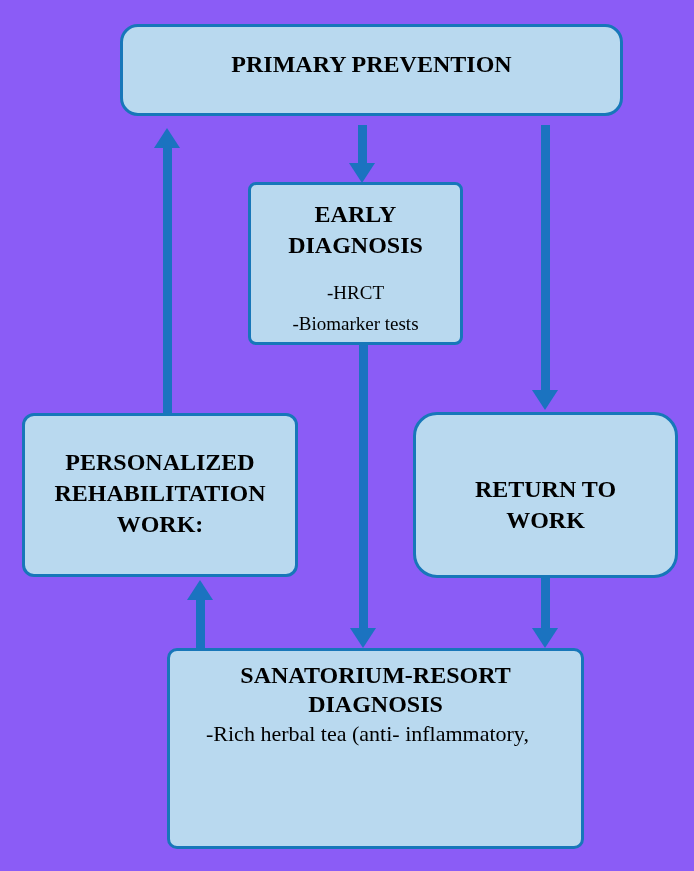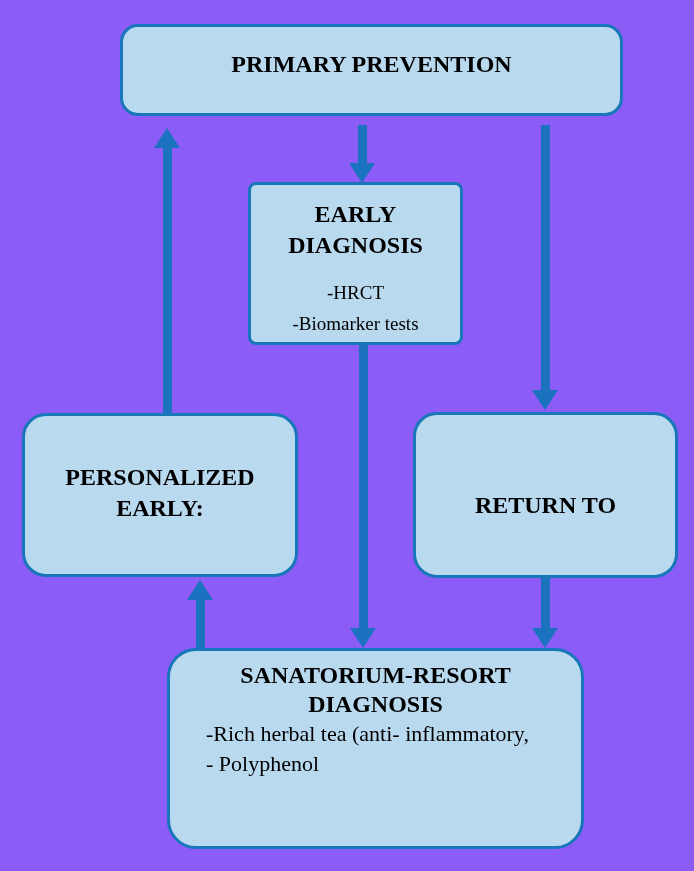--- a/index.html
+++ b/index.html
@@ -30,23 +30,23 @@
     align-items: center;
     text-align: center;
   }
   .hline { font-weight: bold; font-size: 24px; line-height: 31px; white-space: nowrap; }
   .bline { font-size: 19px; line-height: 31px; white-space: nowrap; }
   .gap { height: 16px; }
 
   
   .n-primary   { left: 120px; top: 24px;  width: 503px; height: 92px;  border-radius: 18px; justify-content: center; padding-bottom: 12px; }
   .n-early     { left: 248px; top: 182px; width: 215px; height: 163px; border-radius: 8px; padding-top: 14px; }
-  .n-personal  { left: 22px;  top: 413px; width: 276px; height: 164px; border-radius: 24px; justify-content: center; padding-bottom: 4px; }
+  .n-personal  { left: 22px;  top: 413px; width: 276px; height: 164px; border-radius: 12px; justify-content: center; padding-bottom: 4px; }
   .n-return    { left: 413px; top: 412px; width: 265px; height: 166px; border-radius: 24px; justify-content: center; padding-top: 20px; }
-  .n-sanatorium{ left: 167px; top: 648px; width: 417px; height: 201px; border-radius: 29px; padding-top: 10px; }
+  .n-sanatorium{ left: 167px; top: 648px; width: 417px; height: 201px; border-radius: 10px; padding-top: 10px; }
   .n-sanatorium .hline { line-height: 29px; }
   .n-sanatorium .bline { font-size: 22px; line-height: 30px; }
   .left-block { width: 100%; box-sizing: border-box; padding: 0 26px; text-align: left; margin-left: 20px; }
   .left-block .bline { white-space: normal; }
 
   
   .shaft {
     position: absolute;
     width: 9px;
     background: var(--arrow);
@@ -72,33 +72,34 @@
   <div class="node n-early">
     <div class="hline">EARLY</div>
     <div class="hline">DIAGNOSIS</div>
     <div class="gap"></div>
     <div class="bline">-HRCT</div>
     <div class="bline">-Biomarker tests</div>
   </div>
 
   <div class="node n-personal">
     <div class="hline">PERSONALIZED</div>
-    <div class="hline">EARLY:</div>
+    <div class="hline">REHABILITATION</div>
+    <div class="hline">WORK:</div>
   </div>
 
   <div class="node n-return">
     <div class="hline">RETURN TO</div>
+    <div class="hline">WORK</div>
   </div>
 
   <div class="node n-sanatorium">
     <div class="hline">SANATORIUM-RESORT</div>
     <div class="hline">DIAGNOSIS</div>
     <div class="left-block">
       <div class="bline">-Rich herbal tea (anti- inflammatory,</div>
-      <div class="bline">- Polyphenol</div>
     </div>
   </div>
 
   <div class="shaft" style="left:358px; top:125px; height:39px;"></div>
   <div class="head down" style="left:349px; top:163px;"></div>
 
   <div class="shaft" style="left:541px; top:125px; height:266px;"></div>
   <div class="head down" style="left:532px; top:390px;"></div>
 
   <div class="head up" style="left:154px; top:128px;"></div>

